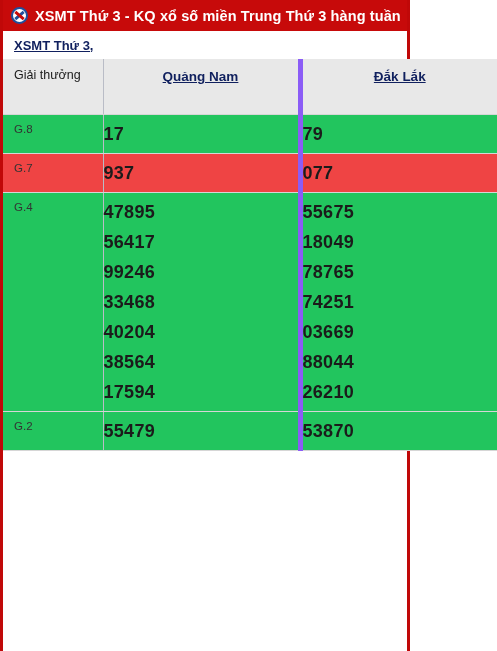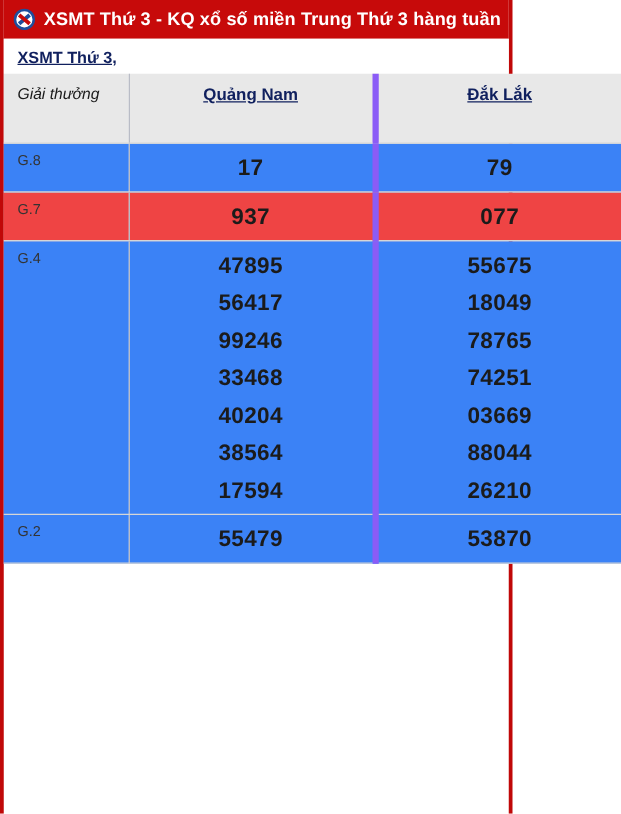--- a/index.html
+++ b/index.html
@@ -117,45 +117,44 @@
     border-bottom: 1px solid #d0d0d0;
   }
   th.prize-head {
     text-align: left;
     padding-left: 11px;
     font-size: 12.5px;
     font-weight: normal;
     color: #1a1a1a;
     vertical-align: top;
     padding-top: 9px;
-    font-style: italic;
   }
   th.prov-head {
     text-align: center;
     vertical-align: top;
     padding-top: 8px;
   }
   th.prov-head a {
     color: #10205e;
     font-size: 13.5px;
     font-weight: bold;
     text-decoration: underline;
     cursor: pointer;
   }
   tbody tr.alt > td { background: #ef4444; }
-  tbody tr > td { background: #3b82f6; }
+  tbody tr > td { background: #22c55e; }
   td.prize-cell {
     font-size: 11.5px;
     color: #333333;
     padding-left: 11px;
     padding-top: 8px;
     white-space: nowrap;
   }
   td.nums {
-    text-align: center;
+    text-align: left;
     padding-top: 4px;
     padding-bottom: 4px;
     margin-left: 27px;
   }
   td.nums .n {
     display: block;
     font-size: 18px;
     font-weight: bold;
     color: #1b1b1b;
     line-height: 30px;

